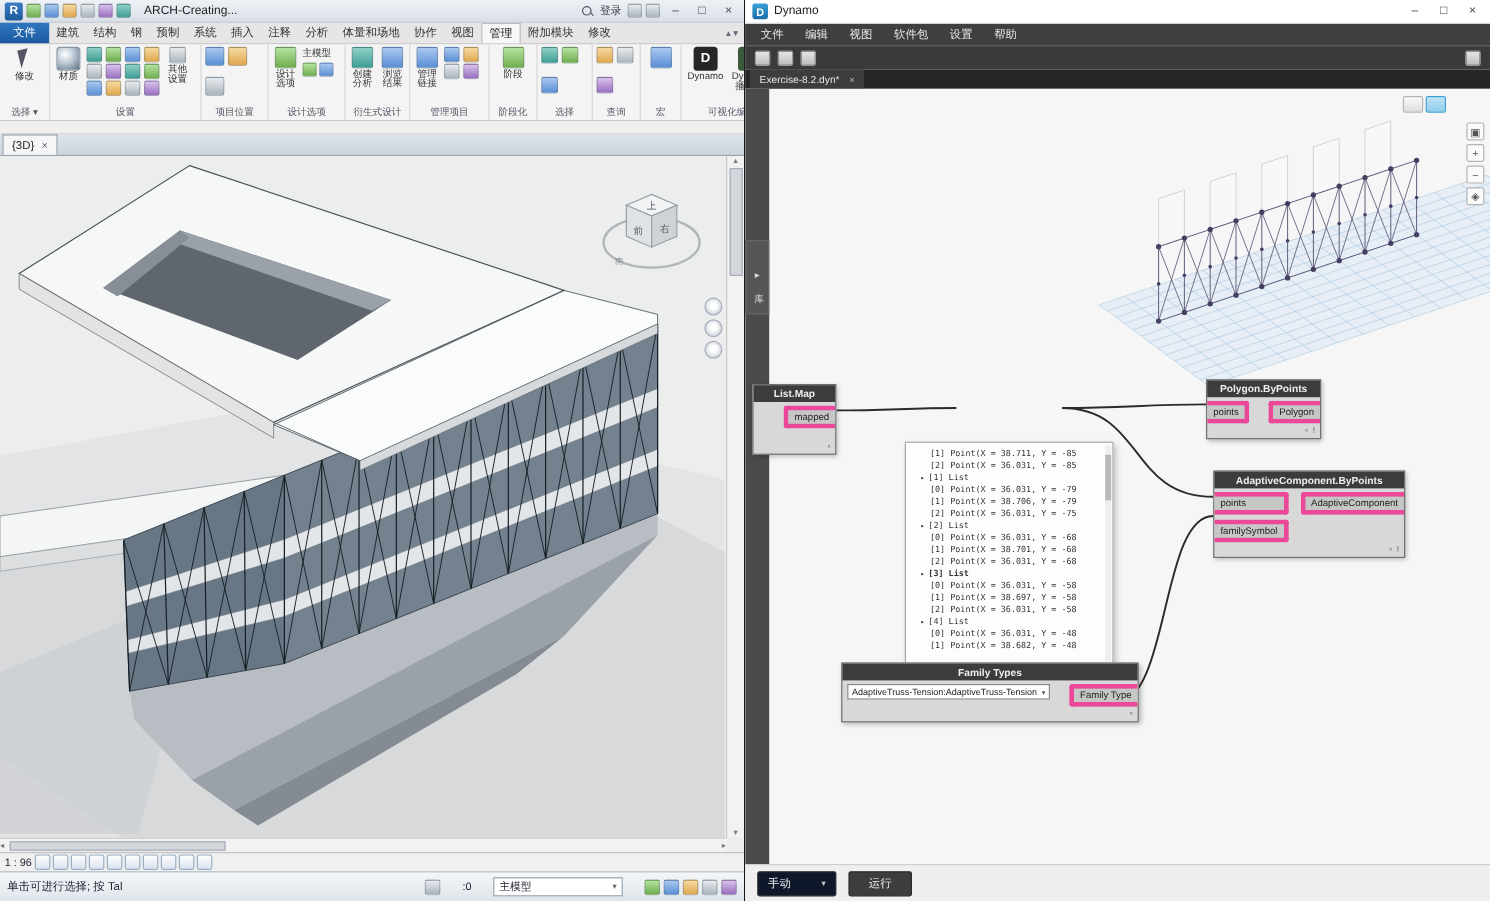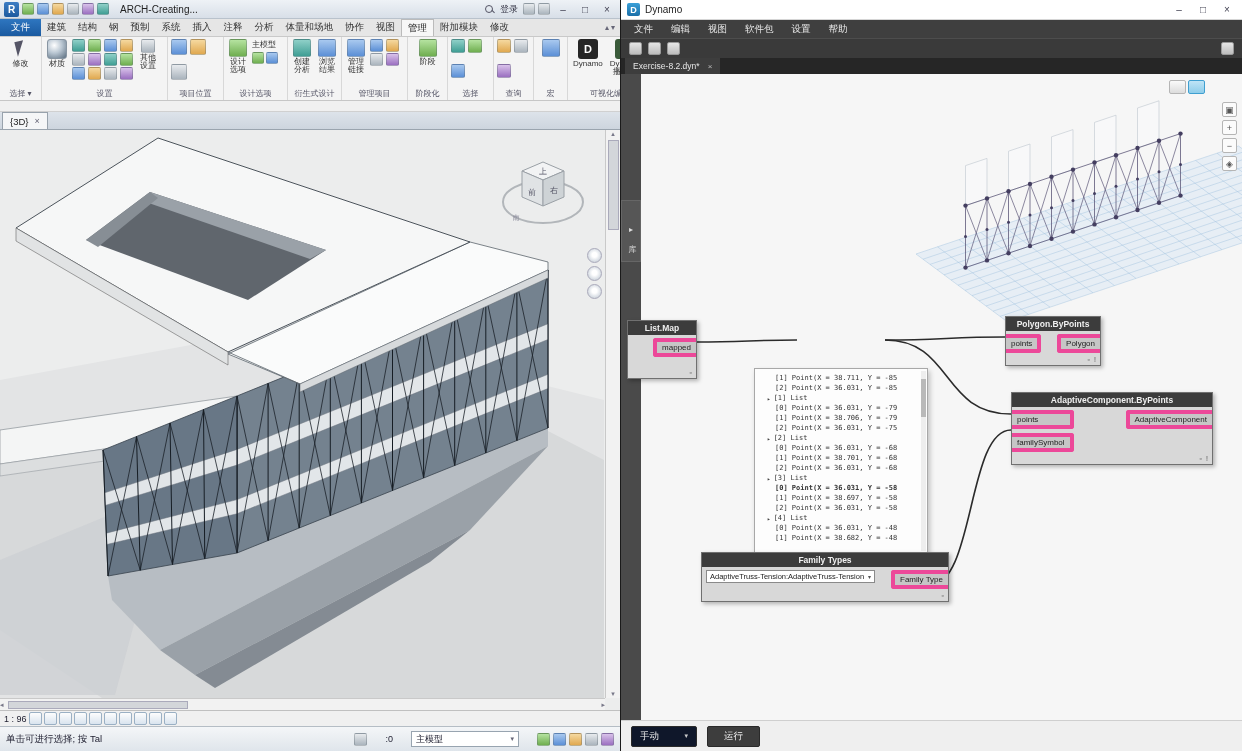--- a/index.html
+++ b/index.html
@@ -645,21 +645,21 @@
         <div class="outcol">
               <span class="port out">Polygon</span>
             </div>
       </div>
       <div class="nf">
             <span>▫</span>
             <span>!</span>
           </div>
     </div>
 
-    <div class="node" style="left:390px;top:318px;width:202px">
+    <div class="node" style="left:390px;top:318px;width:160px">
       <div class="nh">AdaptiveComponent.ByPoints</div>
       <div class="nb">
         <div class="incol">
           <span class="port in">points</span>
           <span class="port in">familySymbol</span>
         </div>
         <div class="outcol">
               <span class="port out">AdaptiveComponent</span>
             </div>
       </div>
@@ -712,25 +712,25 @@
             </div>
             <div class="w-row" style="padding-left: 18px;">
               <span class="w-txt">[0] Point(X = 36.031, Y = -68</span>
             </div>
             <div class="w-row" style="padding-left: 18px;">
               <span class="w-txt">[1] Point(X = 38.701, Y = -68</span>
             </div>
             <div class="w-row" style="padding-left: 18px;">
               <span class="w-txt">[2] Point(X = 36.031, Y = -68</span>
             </div>
-            <div class="w-row" style="padding-left: 10px;">
+            <div class="w-row" style="padding-left: 10px; font-weight: bold;">
               <span class="w-arr">▸</span>
               <span class="w-txt">[3] List</span>
             </div>
-            <div class="w-row" style="padding-left: 18px; font-weight: bold;">
+            <div class="w-row" style="padding-left: 18px;">
               <span class="w-txt">[0] Point(X = 36.031, Y = -58</span>
             </div>
             <div class="w-row" style="padding-left: 18px;">
               <span class="w-txt">[1] Point(X = 38.697, Y = -58</span>
             </div>
             <div class="w-row" style="padding-left: 18px;">
               <span class="w-txt">[2] Point(X = 36.031, Y = -58</span>
             </div>
             <div class="w-row" style="padding-left: 10px;">
               <span class="w-arr">▸</span>

